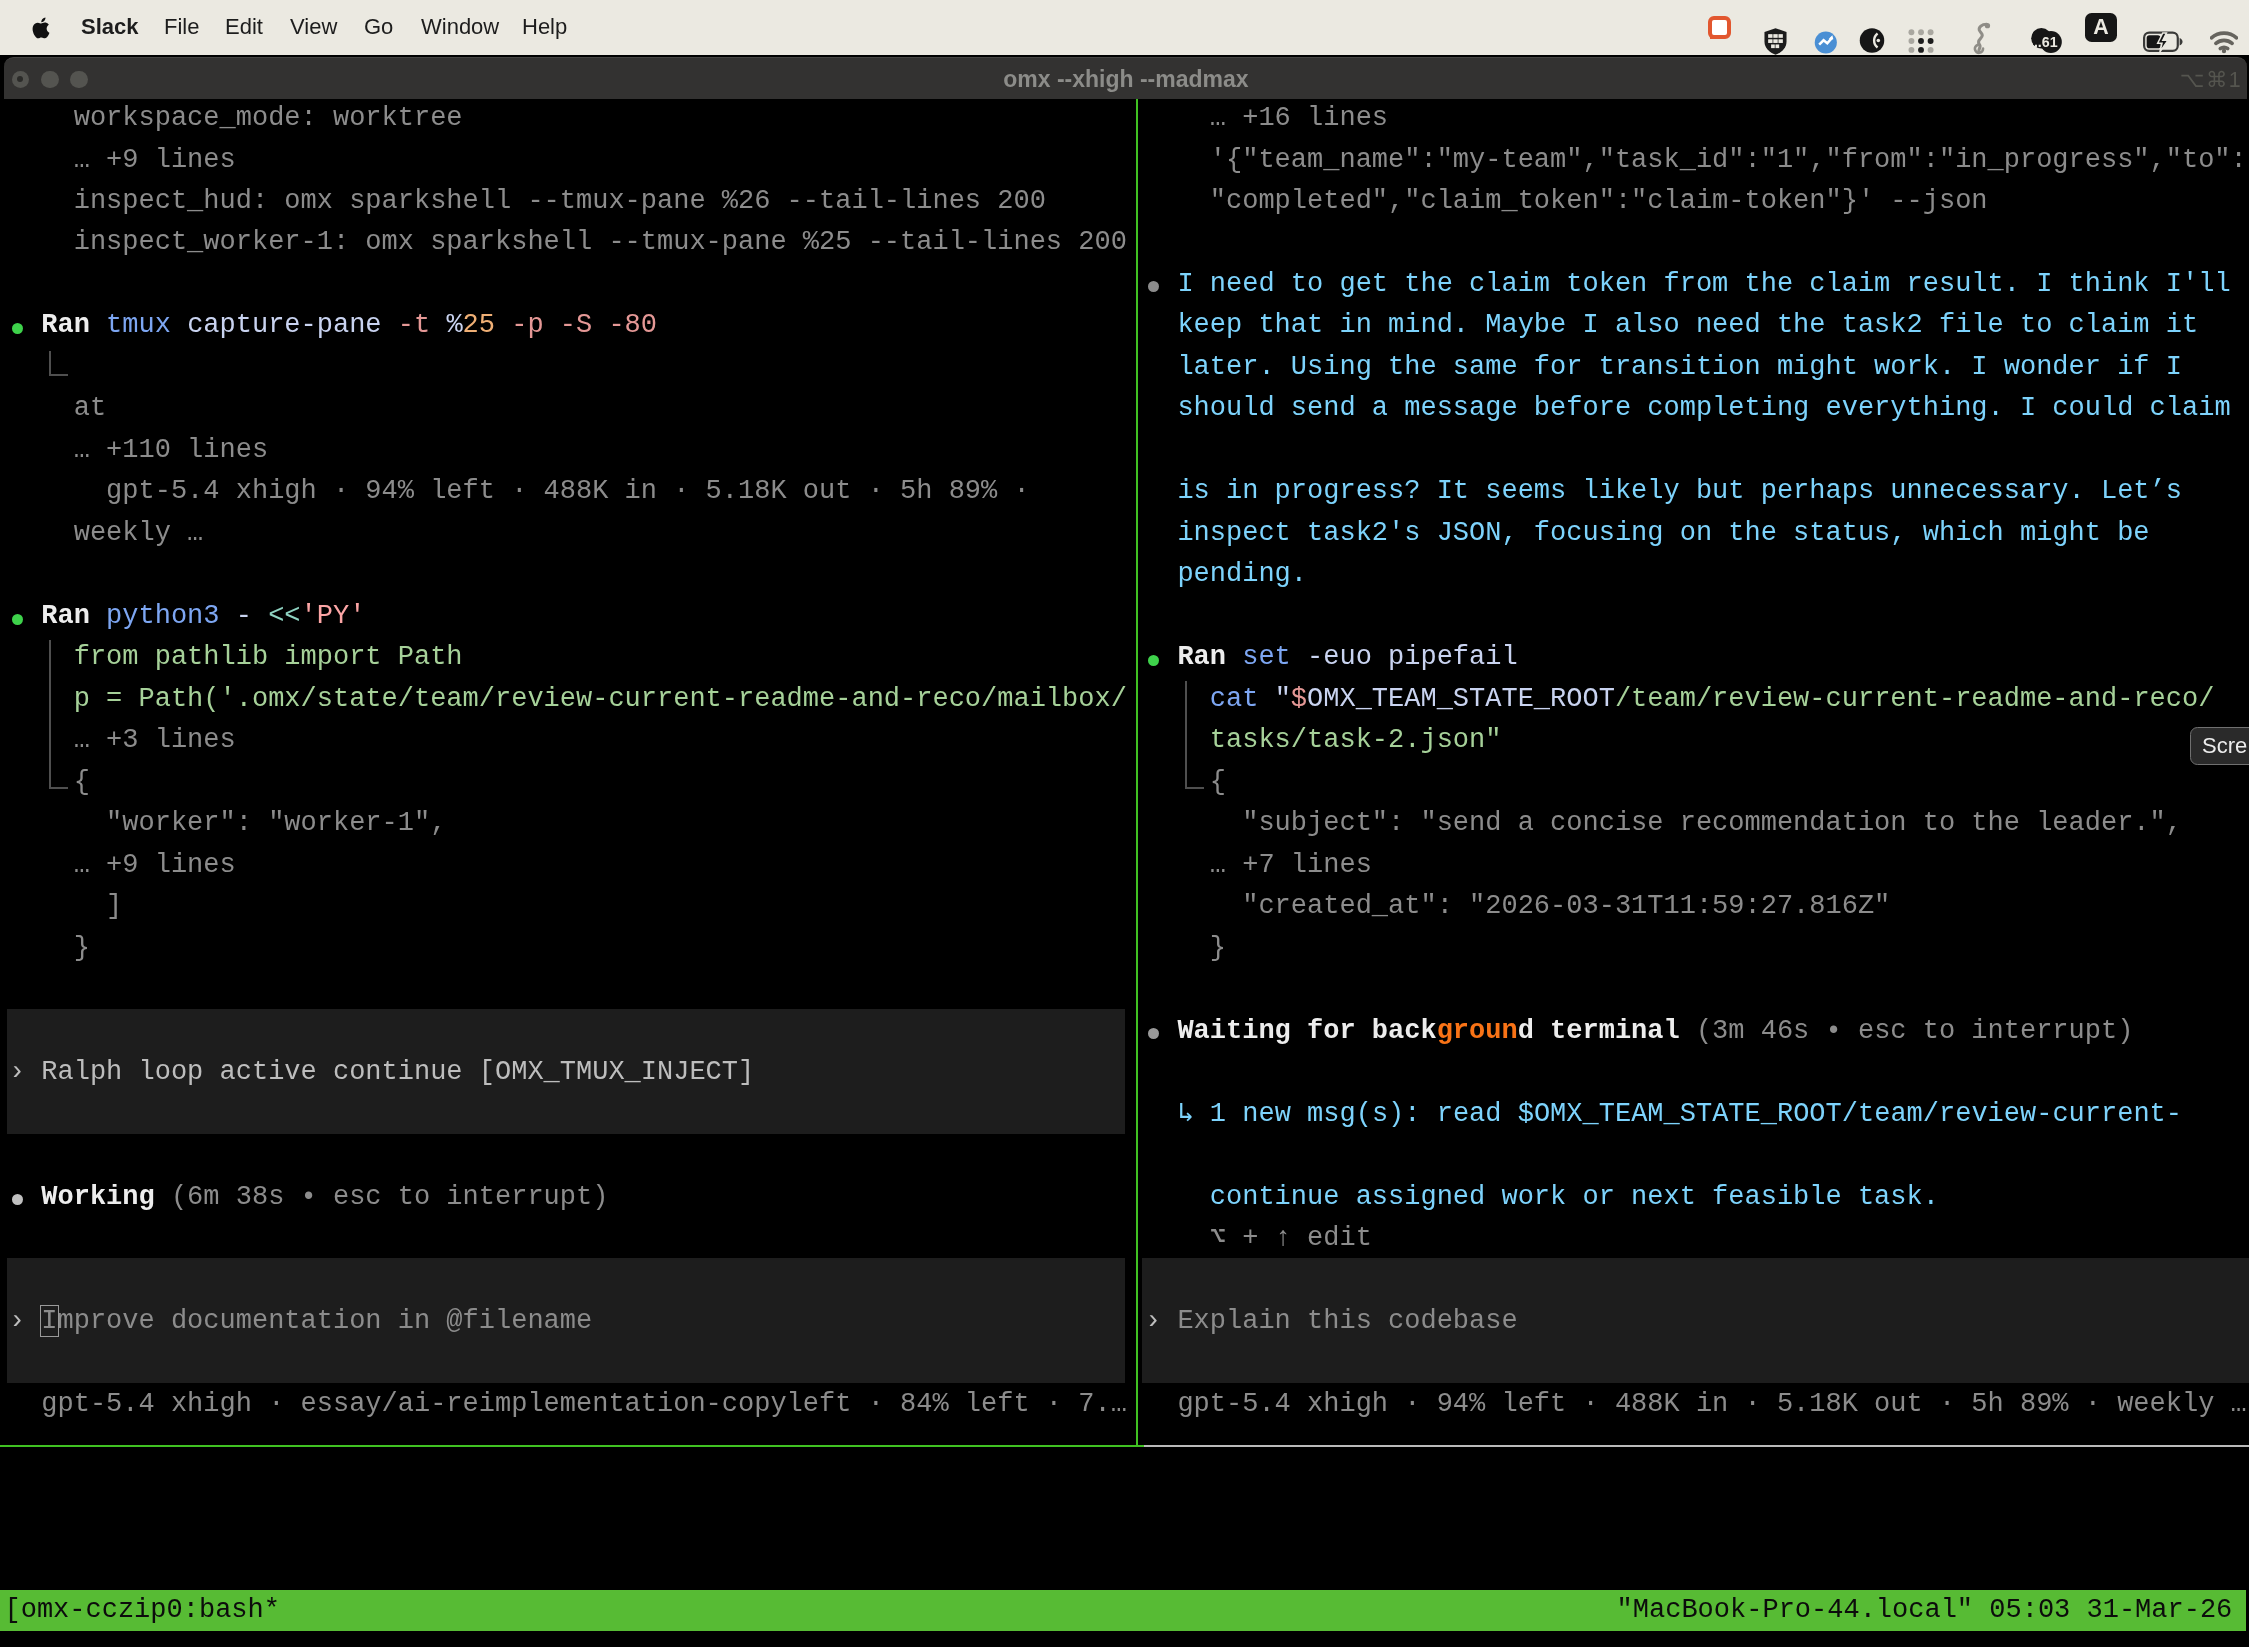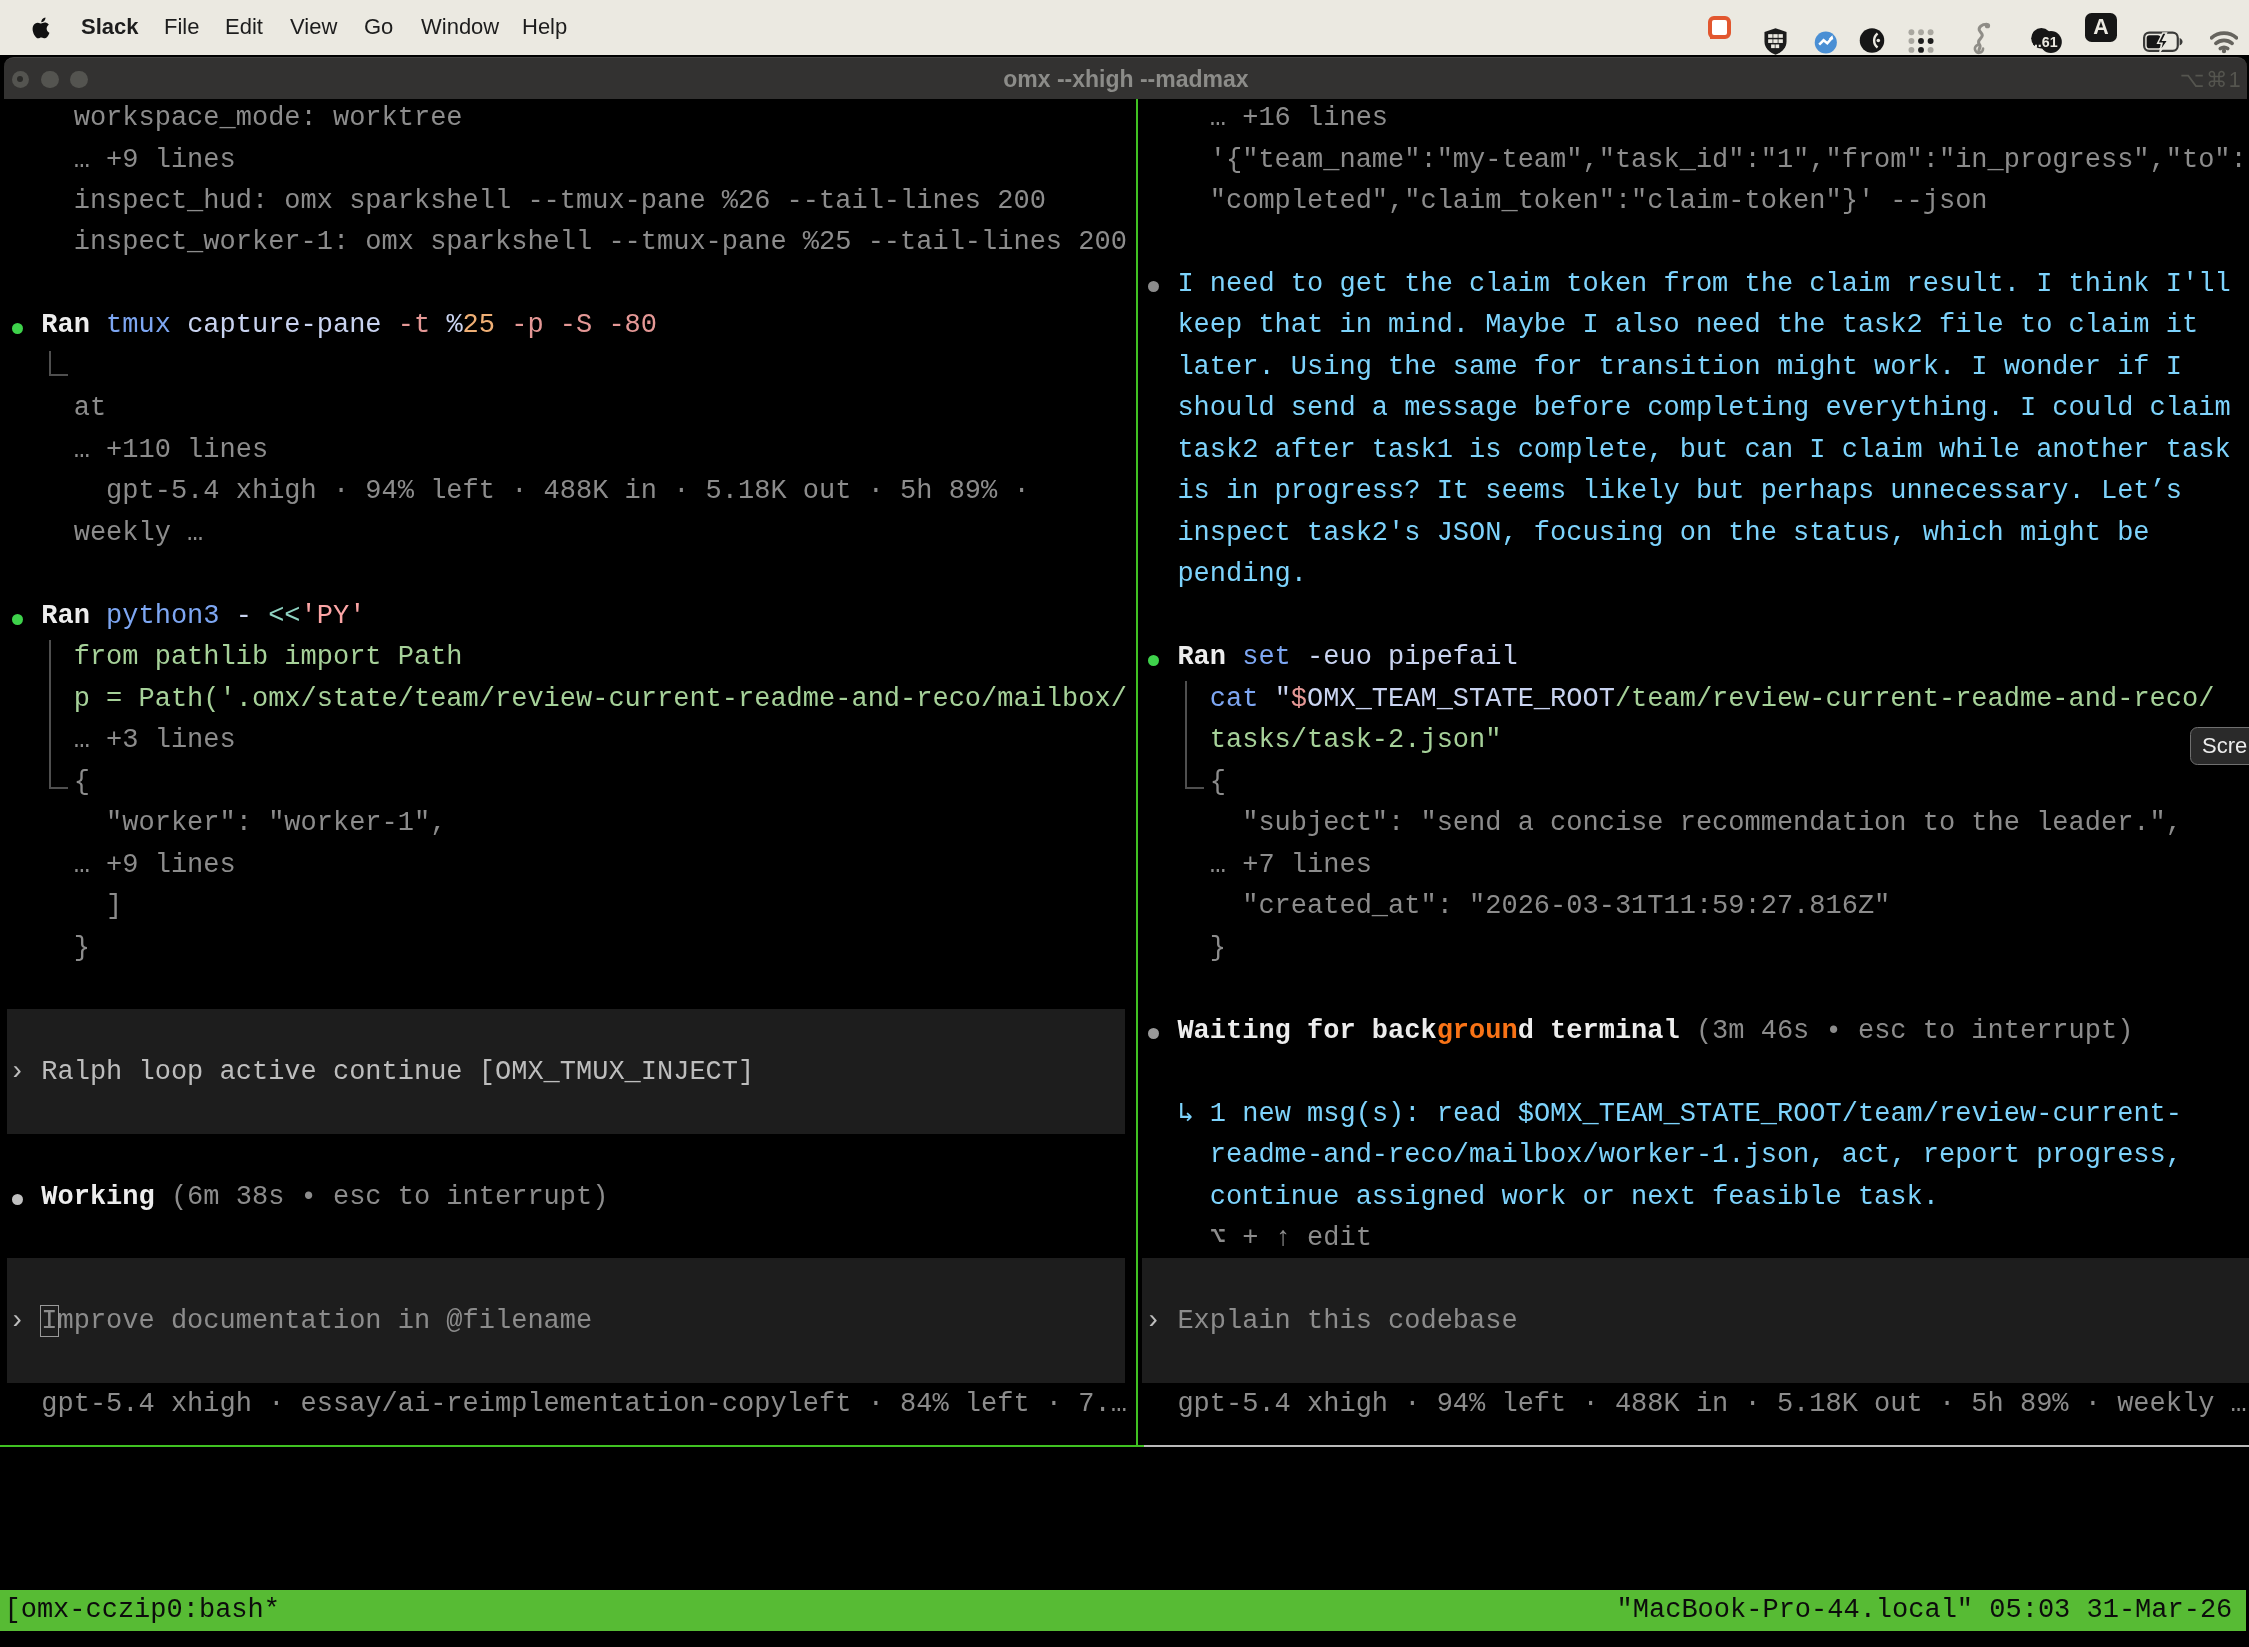--- a/index.html
+++ b/index.html
@@ -161,37 +161,35 @@
     <div class="box" style="left:7.4px;top:1159px;width:1118px;height:125px"></div>
     <div class="r" style="top:1202px"><span style="color:#bdbdbd">›</span> <span class="cur">I</span>mprove documentation in @filename</div>
     <div class="r" style="top:1285px">  gpt-5.4 xhigh · essay/ai-reimplementation-copyleft · 84% left · 7.…</div>
     <div class="rr" style="top:-1px">    … +16 lines</div>
     <div class="rr" style="top:41px">    '{"team_name":"my-team","task_id":"1","from":"in_progress","to":</div>
     <div class="rr" style="top:82px">    "completed","claim_token":"claim-token"}' --json</div>
     <div class="rr" style="top:165px">  <span class="it">I need to get the claim token from the claim result. I think I'll</span></div>
     <div class="rr" style="top:206px">  <span class="it">keep that in mind. Maybe I also need the task2 file to claim it</span></div>
     <div class="rr" style="top:248px">  <span class="it">later. Using the same for transition might work. I wonder if I</span></div>
     <div class="rr" style="top:289px">  <span class="it">should send a message before completing everything. I could claim</span></div>
-    <div class="rr" style="top:331px">  <span class="it">task2 after task1 is complete, but can I claim while another task</span></div>
     <div class="rr" style="top:372px">  <span class="it">is in progress? It seems likely but perhaps unnecessary. Let’s</span></div>
     <div class="rr" style="top:414px">  <span class="it">inspect task2's JSON, focusing on the status, which might be</span></div>
     <div class="rr" style="top:455px">  <span class="it">pending.</span></div>
     <div class="rr" style="top:538px">  <span class="w">Ran</span> <span class="bl">set</span> <span class="lv">-euo pipefail</span></div>
     <div class="rr" style="top:580px">    <span class="bl">cat</span> <span class="lv">"</span><span class="pk">$</span><span class="lv">OMX_TEAM_STATE_ROOT</span><span class="grn">/team/review-current-readme-and-reco/</span></div>
     <div class="rr" style="top:621px">    <span class="grn">tasks/task-2.json"</span></div>
     <div class="rr" style="top:663px">    {</div>
     <div class="rr" style="top:704px">      "subject": "send a concise recommendation to the leader.",</div>
     <div class="rr" style="top:746px">    … +7 lines</div>
     <div class="rr" style="top:787px">      "created_at": "2026-03-31T11:59:27.816Z"</div>
     <div class="rr" style="top:829px">    }</div>
     <div class="rail" style="left:1185px;top:582px;height:107px"></div>
     <div class="arm" style="left:1185px;top:688px;width:19px"></div>
     <div class="rr" style="top:912px">  <span class="w">Waiting for back</span><span class="m">groun</span><span class="w">d terminal</span> (3m 46s • esc to interrupt)</div>
     <div class="rr" style="top:995px">  <span class="it">↳ 1 new msg(s): read $OMX_TEAM_STATE_ROOT/team/review-current-</span></div>
-    <div class="rr" style="top:1036px">    <span class="it">readme-and-reco/mailbox/worker-1.json, act, report progress,</span></div>
     <div class="rr" style="top:1078px">    <span class="it">continue assigned work or next feasible task.</span></div>
     <div class="rr" style="top:1119px">    ⌥ + ↑ edit</div>
     <div class="box" style="left:1142px;top:1159px;width:1108px;height:125px"></div>
     <div class="rr" style="top:1202px"><span style="color:#bdbdbd">›</span> Explain this codebase</div>
     <div class="rr" style="top:1285px">  gpt-5.4 xhigh · 94% left · 488K in · 5.18K out · 5h 89% · weekly …</div>
     <div class="blt" style="left:11.8px;top:224px;background:#3ed24b"></div>
     <div class="blt" style="left:11.8px;top:515px;background:#3ed24b"></div>
     <div class="blt" style="left:11.8px;top:1095px;background:#c0c0c0"></div>
     <div class="blt" style="left:1148px;top:182px;background:#8c8c8c"></div>
     <div class="blt" style="left:1148px;top:556px;background:#3ed24b"></div>

